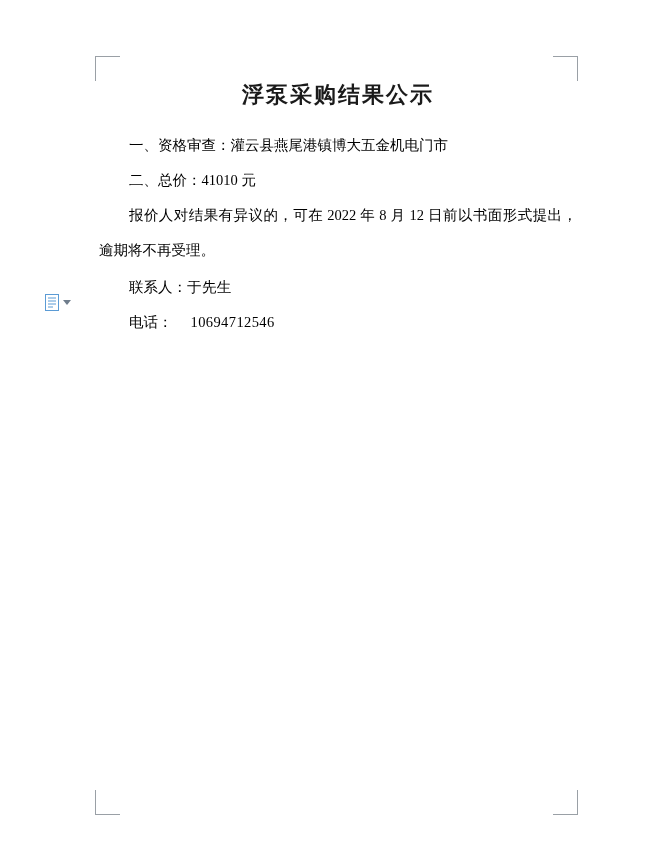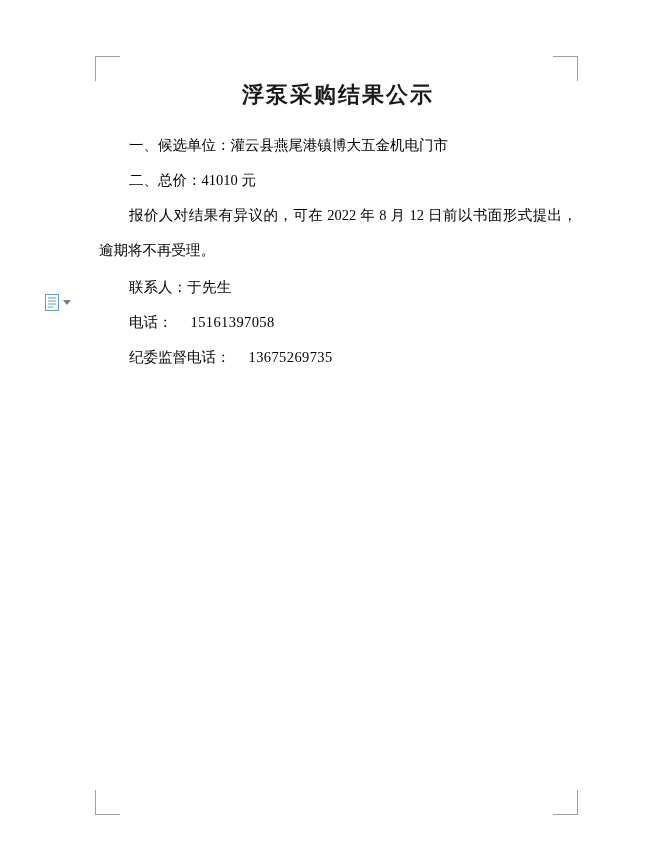--- a/index.html
+++ b/index.html
@@ -124,34 +124,31 @@
       </svg>
     </span>
     <span class="caret"></span>
   </div>
 
   <div class="content">
 
     <h1 class="doc-title">浮泵采购结果公示</h1>
 
 
-    <p class="para indent">一、候选单位：灌云县燕尾港镇博大五金机电门市</p>
+    <p class="para indent">一、资格审查：灌云县燕尾港镇博大五金机电门市</p>
 
     <p class="para indent">二、总价：41010 元</p>
 
     <p class="para indent">报价人对结果有异议的，可在 2022 年 8 月 12 日前以书面形式提出，逾期将不再受理。</p>
 
     <div class="gap-sm"></div>
 
     <p class="contact-line">
       <span>联系人：</span><span class="val">于先生</span>
     </p>
 
     <p class="contact-line">
-      <span>电话：</span><span class="spacer-inline"></span><span class="val">15161397058</span>
+      <span>电话：</span><span class="spacer-inline"></span><span class="val">10694712546</span>
     </p>
 
-    <p class="contact-line">
-      <span>纪委监督电话：</span><span class="spacer-inline"></span><span class="val">13675269735</span>
-    </p>
 
   </div>
 </div>
 
 </body></html>

